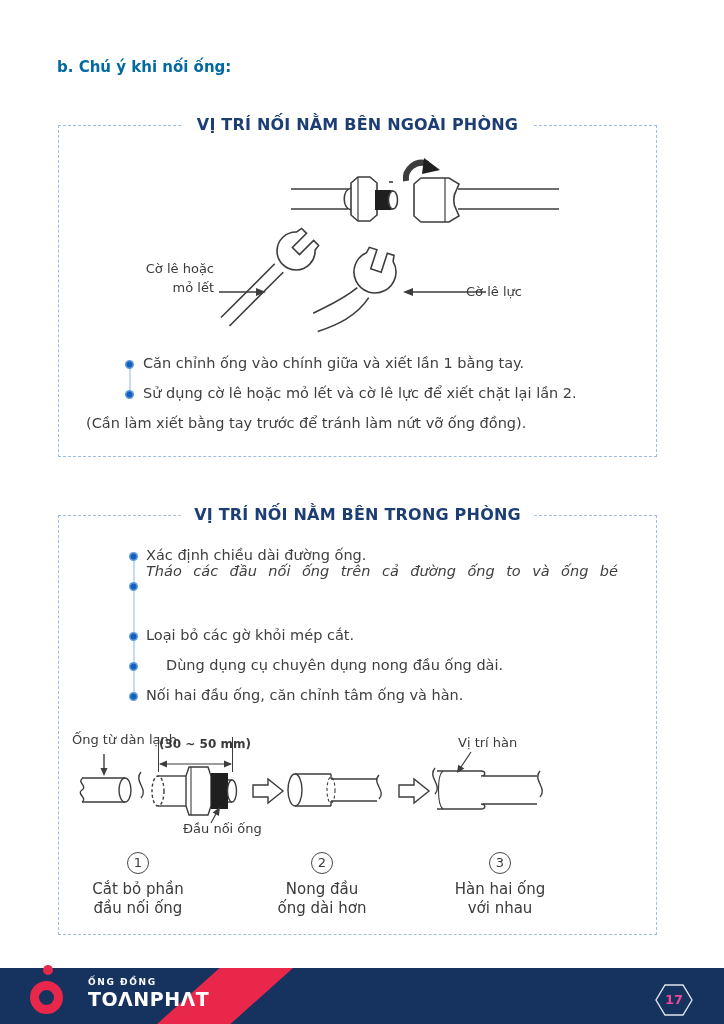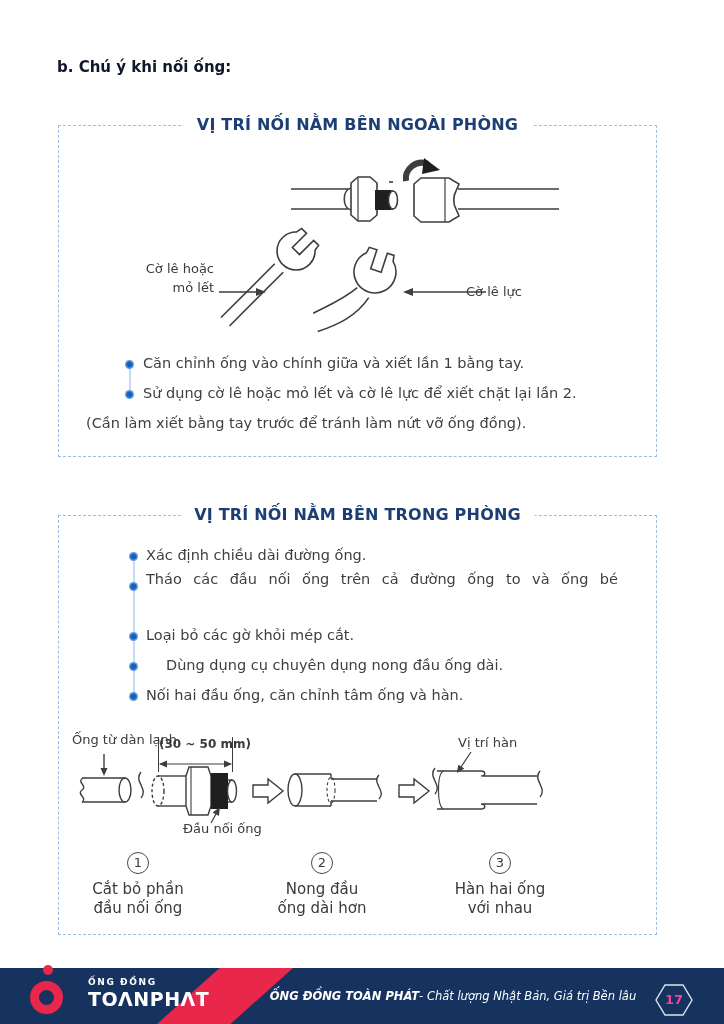--- a/index.html
+++ b/index.html
@@ -2,21 +2,21 @@
 <html><head>
 <meta charset="utf-8">
 <style>
   * { margin:0; padding:0; box-sizing:border-box; }
   html,body { background:#ffffff; }
   .page {
     position:relative; width:724px; height:1024px; background:#ffffff;
     font-family:"DejaVu Sans","Liberation Sans",sans-serif; color:#3f3f3f; overflow:hidden;
   }
   .heading {
-    position:absolute; left:57px; top:58px; font-size:15px; font-weight:bold; color:#0f172a;
+    position:absolute; left:57px; top:58px; font-size:15px; font-weight:bold; color:#0369a1;
   }
   .dbox {
     position:absolute; left:58px; width:599px;
     border:1px dashed #9dbce2;
   }
   .dbox-title {
     position:absolute; top:-11px; left:50%; transform:translateX(-50%);
     background:#ffffff; padding:0 14px; white-space:nowrap;
     font-size:16px; font-weight:bold; color:#1c3e74; letter-spacing:.2px;
   }
@@ -131,21 +131,21 @@
   </div>
 
   <div class="dbox" style="top:515px; height:420px;">
     <div class="dbox-title">VỊ TRÍ NỐI NẰM BÊN TRONG PHÒNG</div>
 
     <div class="vline" style="left:74px; top:40px; height:140px;"></div>
     <span class="bullet-dot" style="left:70px; top:36px;"></span>
     <div class="bullet-text" style="left:87px; top:31px;">Xác định chiều dài đường ống.</div>
 
     <span class="bullet-dot" style="left:70px; top:66px;"></span>
-    <div class="bullet-text just" style="left:87px; top:55px; width:472px;">Tháo các đầu nối ống trên cả đường ống to và ống bé</div>
+    <div class="bullet-text just" style="left:87px; top:47px; width:472px;font-style:italic;">Tháo các đầu nối ống trên cả đường ống to và ống bé</div>
 
     <span class="bullet-dot" style="left:70px; top:116px;"></span>
     <div class="bullet-text" style="left:87px; top:111px;">Loại bỏ các gờ khỏi mép cắt.</div>
 
     <span class="bullet-dot" style="left:70px; top:146px;"></span>
     <div class="bullet-text" style="left:87px; top:141px;margin-left:20px;">Dùng dụng cụ chuyên dụng nong đầu ống dài.</div>
 
     <span class="bullet-dot" style="left:70px; top:176px;"></span>
     <div class="bullet-text" style="left:87px; top:171px;">Nối hai đầu ống, căn chỉnh tâm ống và hàn.</div>
 
@@ -230,24 +230,20 @@
   </div>
 
   <div class="footer">
     <div class="red-stripe"></div>
     <div class="logo-ring"></div>
     <div class="logo-dot"></div>
     <div class="logo-text">
       <div class="logo-top">ỐNG ĐỒNG</div>
       <div class="logo-name">TOΛNPHΛT</div>
     </div>
-    <div class="slogan">
-      <b>ỐNG ĐỒNG TOÀN PHÁT</b>
-        <span> - Chất lượng Nhật Bản, Giá trị Bền lâu</span>
-    </div>
   </div>
   <div class="pagehex">
     <svg width="38" height="32" viewBox="0 0 38 32">
       <polygon points="10,1 28,1 37,16 28,31 10,31 1,16" fill="none" stroke="#dfe5ee" stroke-width="1.4"></polygon>
     </svg>
     <div class="num">17</div>
   </div>
 
 </div>
 

